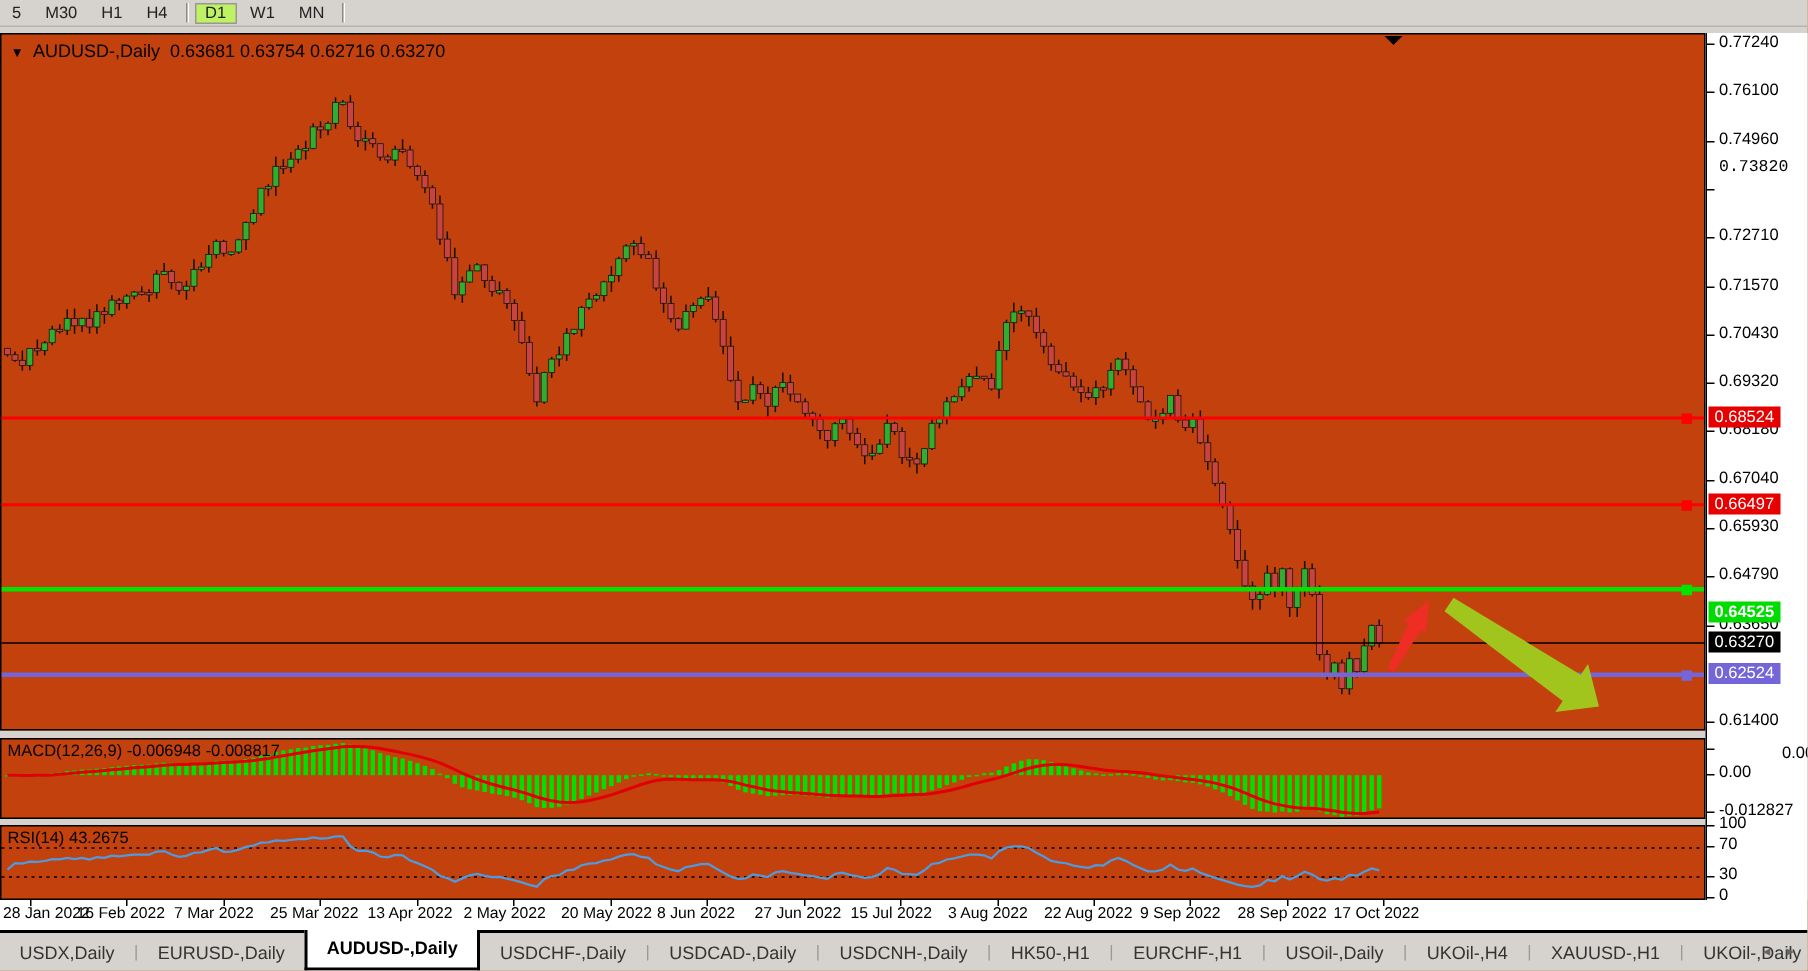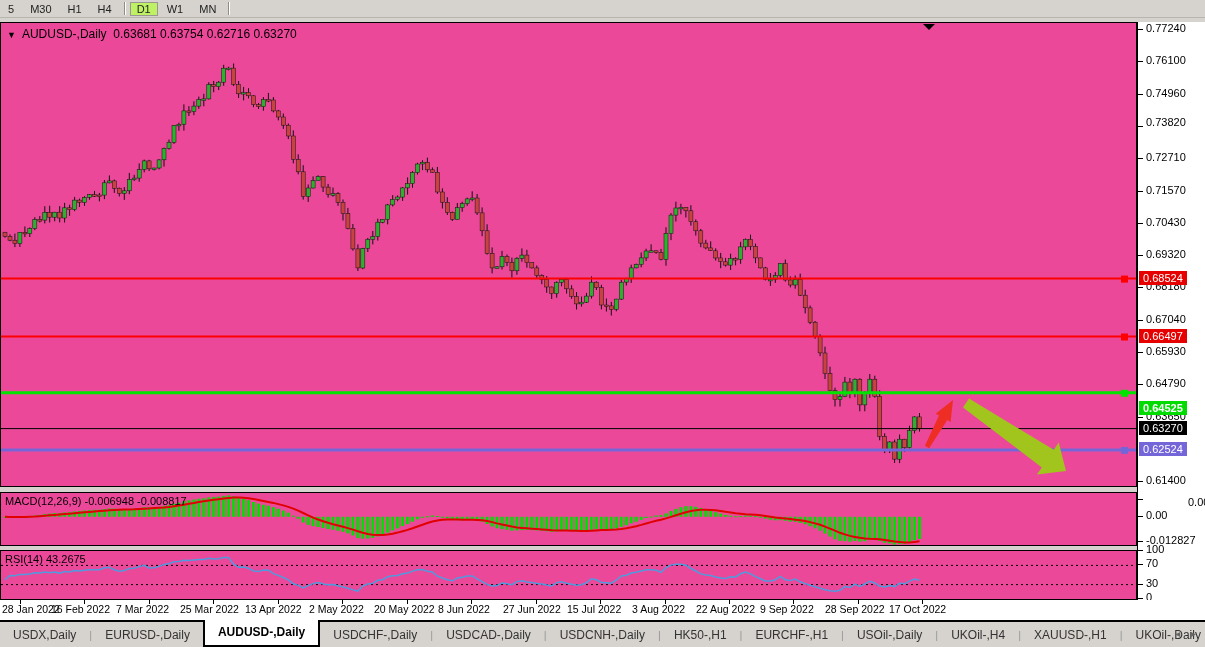--- a/index.html
+++ b/index.html
@@ -6,21 +6,21 @@
   body{font-family:"Liberation Sans",sans-serif;background:#d6d3ce;}
   .screen{position:relative;width:1205px;height:647px;background:#d6d3ce;overflow:hidden;font-size:11px;color:#000;}
 
   
   .toolbar{position:absolute;left:0;top:0;width:1205px;height:17px;background:#d6d3ce;border-bottom:1px solid #b8b5b0;display:flex;align-items:center;}
   .tf-btn{padding:1px 7px;margin:0 1px;color:#222;font-size:11px;cursor:default;}
   .tf-btn.active{background:#bef264;border:1px solid #9a9792;padding:0 6px;}
   .tf-sep{width:1px;height:13px;background:#8f8c87;margin:0 4px;box-shadow:1px 0 0 #fff;}
 
   
-  .panel{position:absolute;background:#ec4899;border:1px solid #000;box-sizing:border-box;}
+  .panel{position:absolute;background:#c2410c;border:1px solid #000;box-sizing:border-box;}
   #main-panel{left:0;top:22px;width:1137px;height:465px;}
   #macd-panel{left:0;top:492px;width:1137px;height:54px;padding-left:40px;}
   #rsi-panel{left:0;top:550px;width:1137px;height:50px;}
   .panel svg{position:absolute;left:0;top:0;}
 
   .chart-title{position:absolute;left:6px;top:4px;font-size:12px;color:#000;white-space:pre;}
   .chart-title .tri{font-size:9px;margin-right:6px;}
   .ind-label{position:absolute;left:4px;top:2px;font-size:11px;color:#000;white-space:pre;z-index:5;}
 
   
@@ -654,21 +654,21 @@
   </div>
 
   <div id="price-axis" style="border-left:1px solid #000;">
       <div class="tick-dash" style="top: 6.8508px;"></div>
       <div class="tick-label" style="top: -0.149199px;">0.77240</div>
       <div class="tick-dash" style="top: 39.3921px;"></div>
       <div class="tick-label" style="top: 32.3921px;">0.76100</div>
       <div class="tick-dash" style="top: 71.9334px;"></div>
       <div class="tick-label" style="top: 64.9334px;">0.74960</div>
       <div class="tick-dash" style="top: 104.475px;"></div>
-      <div class="tick-label" style="top: 94px;">0.73820</div>
+      <div class="tick-label" style="top: 84px; font-family: Liberation Mono, monospace;">0.73820</div>
       <div class="tick-dash" style="top: 136.16px;"></div>
       <div class="tick-label" style="top: 129.16px;">0.72710</div>
       <div class="tick-dash" style="top: 168.701px;"></div>
       <div class="tick-label" style="top: 161.701px;">0.71570</div>
       <div class="tick-dash" style="top: 201.242px;"></div>
       <div class="tick-label" style="top: 194.242px;">0.70430</div>
       <div class="tick-dash" style="top: 232.927px;"></div>
       <div class="tick-label" style="top: 225.927px;">0.69320</div>
       <div class="tick-dash" style="top: 265.469px;"></div>
       <div class="tick-label" style="top: 258.469px;">0.68180</div>

